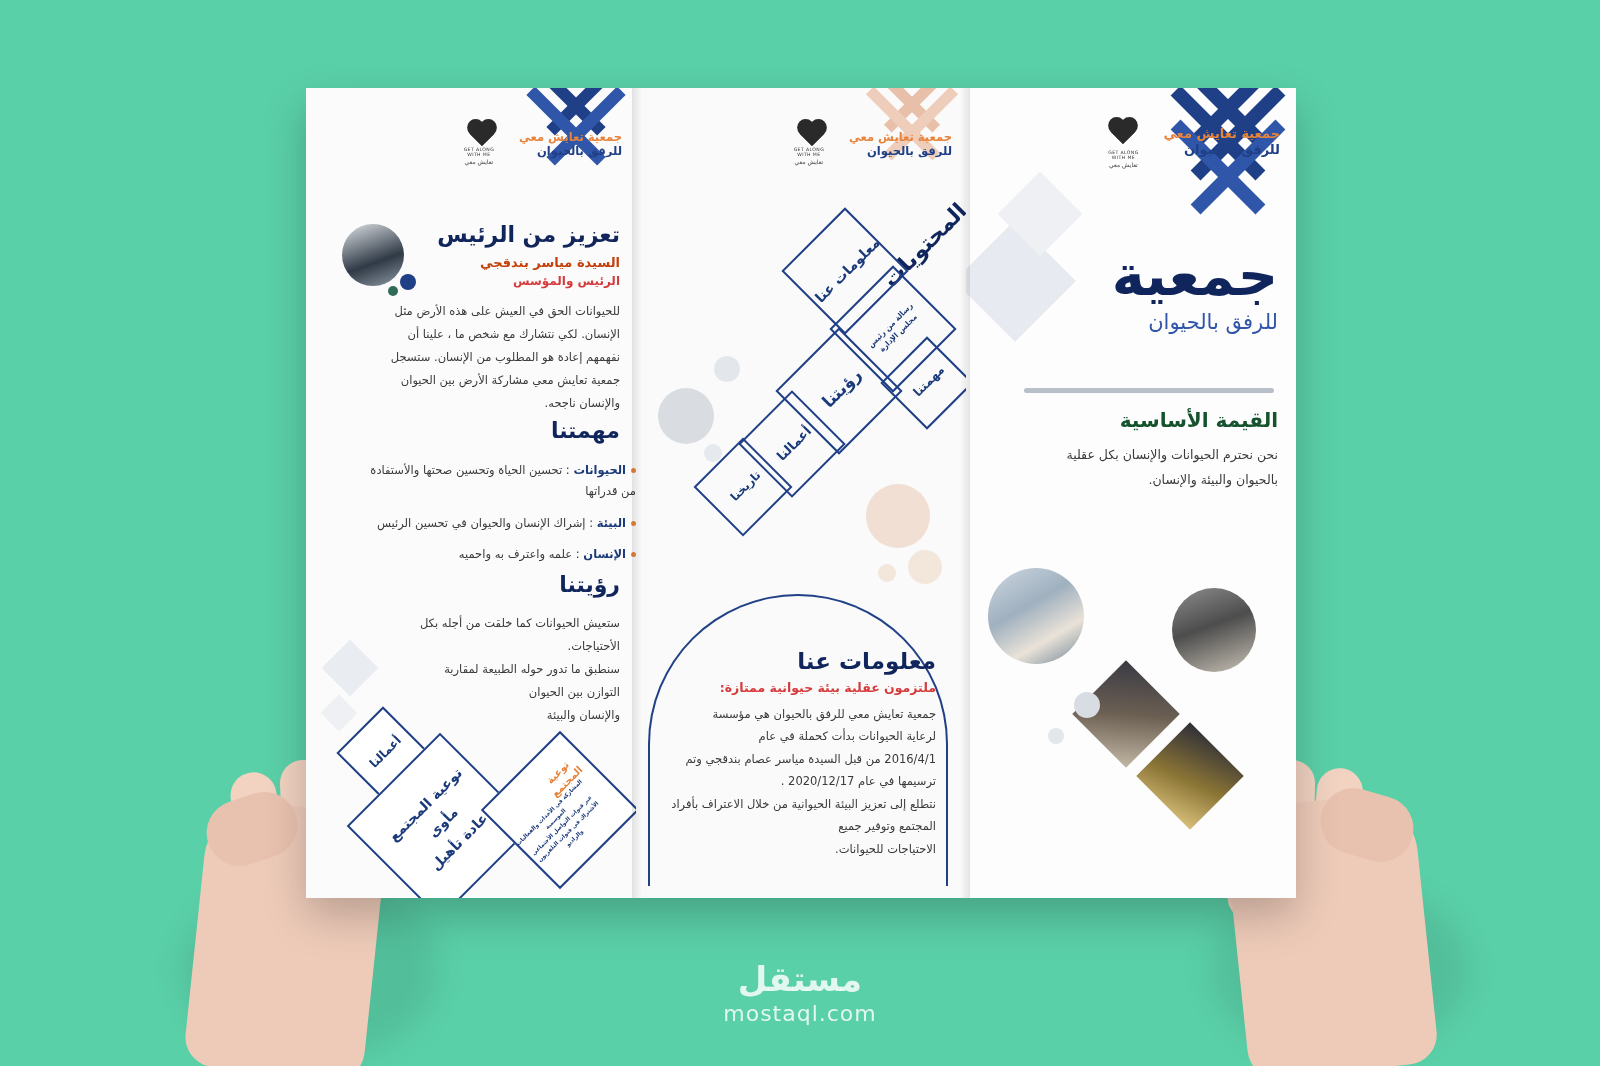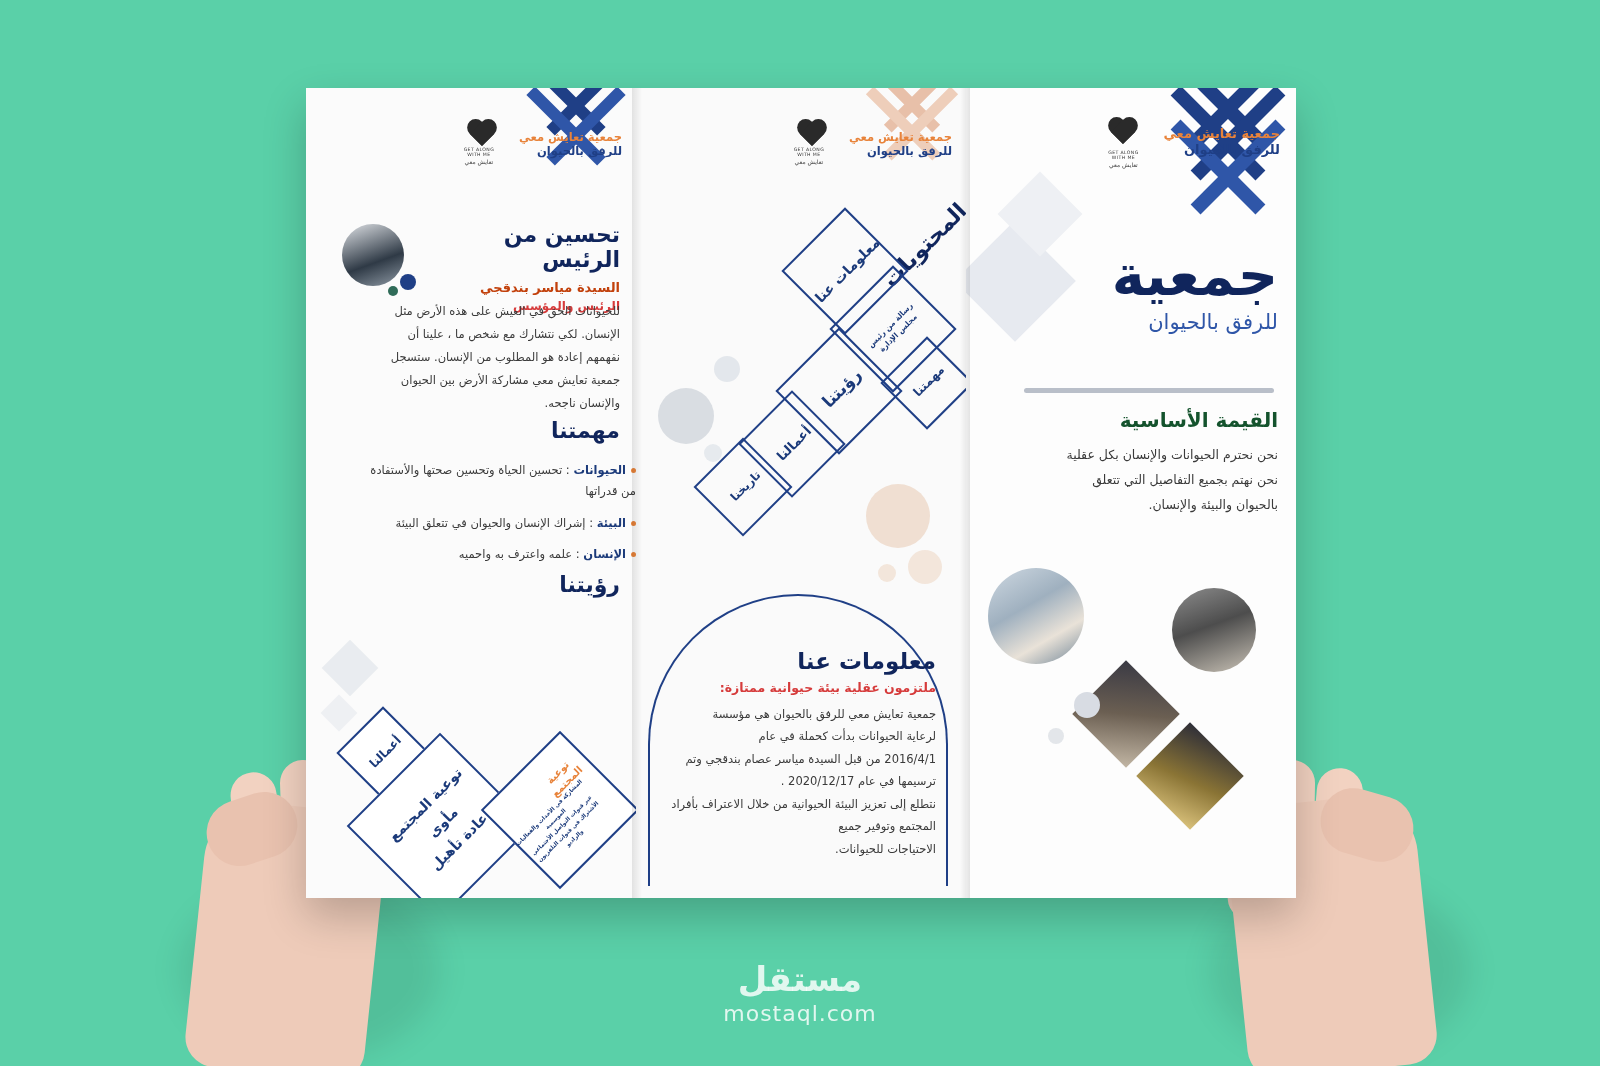--- a/index.html
+++ b/index.html
@@ -130,21 +130,20 @@
       <div style="color:#10255c;font-size:56px;font-weight:bold;line-height:1;">جمعية</div>
       <div style="color:#2f56a8;font-size:21px;margin-top:6px;">للرفق بالحيوان</div>
     </div>
 
     <div style="position:absolute;right:22px;top:300px;width:250px;height:5px;background:#b9bfc9;border-radius:3px;"></div>
 
     <div style="position:absolute;right:18px;top:320px;width:290px;text-align:right;">
       <div style="color:#14532d;font-size:20px;font-weight:bold;">القيمة الأساسية</div>
       <div class="body-txt" style="font-size:12.5px;margin-top:10px;line-height:2;">
         <div>نحن نحترم الحيوانات والإنسان بكل عقلية</div>
-        <div>نحن نهتم بجميع التفاصيل التي تتعلق</div>
         <div>بالحيوان والبيئة والإنسان.</div>
       </div>
     </div>
 
     <div class="circle photo ph-dog1" style="right:212px;top:480px;width:96px;height:96px;"></div>
     <div class="circle photo ph-dog2" style="right:40px;top:500px;width:84px;height:84px;"></div>
     <div class="dia photo ph-dog3" style="right:132px;top:588px;width:76px;height:76px;"></div>
     <div class="dia photo ph-award" style="right:68px;top:650px;width:76px;height:76px;"></div>
     <div class="circle" style="right:196px;top:604px;width:26px;height:26px;background:#d8dce3;"></div>
     <div class="circle" style="right:232px;top:640px;width:16px;height:16px;background:#e3e6ea;"></div>
@@ -247,48 +246,55 @@
         <div class="logo-sub">GET ALONG WITH ME</div>
         <div class="logo-sub2">تعايش معي</div>
       </div>
     </div>
 
     <div class="circle" style="right:232px;top:136px;width:62px;height:62px;background:linear-gradient(160deg,#dfe2e6,#2f3a46 60%,#8f9aa5);"></div>
     <div class="circle" style="right:220px;top:186px;width:16px;height:16px;background:#1f3f86;"></div>
     <div class="circle" style="right:238px;top:198px;width:10px;height:10px;background:#2f6b58;"></div>
 
     <div style="position:absolute;right:16px;top:134px;width:200px;text-align:right;">
-      <div style="color:#10255c;font-size:22px;font-weight:bold;">تحسين من الرئيس</div>
+      <div style="color:#10255c;font-size:22px;font-weight:bold;">تعزيز من الرئيس</div>
       <div style="color:#c2410c;font-size:13px;font-weight:bold;margin-top:8px;">السيدة مياسر بندقجي</div>
       <div style="color:#d63b3b;font-size:12px;font-weight:bold;margin-top:4px;">الرئيس والمؤسس</div>
     </div>
 
     <div class="body-txt" style="position:absolute;right:16px;top:212px;width:278px;font-size:11.5px;line-height:2;text-align:right;">
       <div>للحيوانات الحق في العيش على هذه الأرض مثل</div>
       <div>الإنسان. لكي نتشارك مع شخص ما ، علينا أن</div>
       <div>نفهمهم إعادة هو المطلوب من الإنسان. ستسجل</div>
       <div>جمعية تعايش معي مشاركة الأرض بين الحيوان</div>
       <div>والإنسان ناجحه.</div>
     </div>
 
     <div style="position:absolute;right:16px;top:330px;width:278px;text-align:right;color:#10255c;font-size:22px;font-weight:bold;">مهمتنا</div>
 
     <ul class="bullets" style="position:absolute;right:0;top:372px;width:278px;font-size:11.5px;line-height:1.85;">
       <li>
         <span class="bl-dot"></span><span class="bl-key">الحيوانات</span><span class="body-txt"> : تحسين الحياة وتحسين صحتها والأستفادة من قدراتها</span>
       </li>
       <li>
-        <span class="bl-dot"></span><span class="bl-key">البيئة</span><span class="body-txt"> : إشراك الإنسان والحيوان في تتعلق البيئة</span>
+        <span class="bl-dot"></span><span class="bl-key">البيئة</span><span class="body-txt"> : إشراك الإنسان والحيوان في تحسين الرئيس</span>
       </li>
       <li>
         <span class="bl-dot"></span><span class="bl-key">الإنسان</span><span class="body-txt"> : علمه واعترف به واحميه</span>
       </li>
     </ul>
 
     <div style="position:absolute;right:16px;top:484px;width:278px;text-align:right;color:#10255c;font-size:22px;font-weight:bold;">رؤيتنا</div>
+    <div class="body-txt" style="position:absolute;right:16px;top:524px;width:278px;font-size:11.5px;line-height:2;text-align:right;">
+      <div>ستعيش الحيوانات كما خلقت من أجله بكل</div>
+      <div>الأحتياجات.</div>
+      <div>سنطبق ما تدور حوله الطبيعة لمقاربة</div>
+      <div>التوازن بين الحيوان</div>
+      <div>والإنسان والبيئة</div>
+    </div>
 
     <div class="dia dia-out" style="right:220px;top:632px;width:62px;height:62px;background:#fff;"></div>
     <div class="diamond-label" style="right:220px;top:652px;width:62px;height:24px;">
       <span class="inner" style="font-size:12px;">أعمالنا</span>
     </div>
 
     <div class="dia dia-out" style="right:130px;top:672px;width:128px;height:128px;background:#fff;"></div>
     <div class="diamond-label" style="right:118px;top:700px;width:150px;height:70px;">
       <span class="inner" style="font-size:14px;line-height:1.8;">
         <span style="display:block">توعية المجتمع</span>

